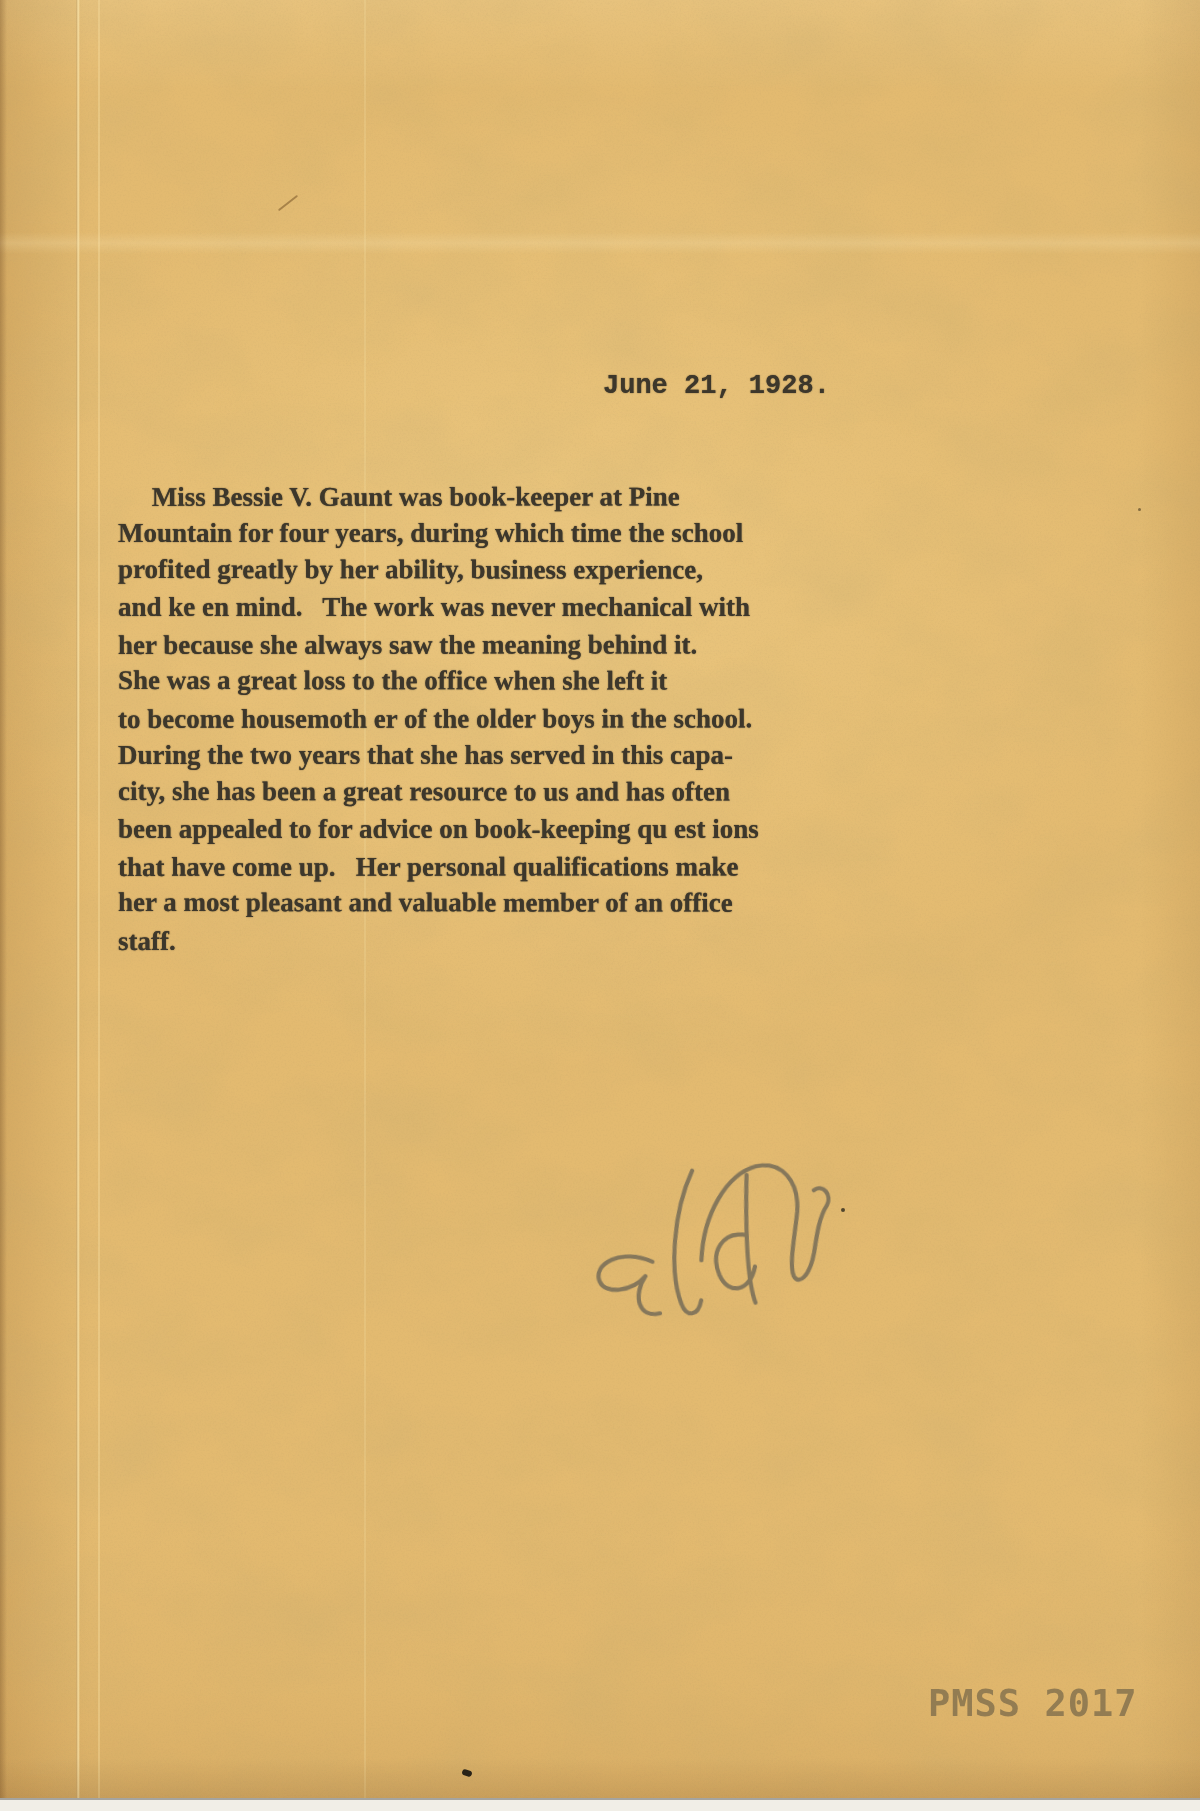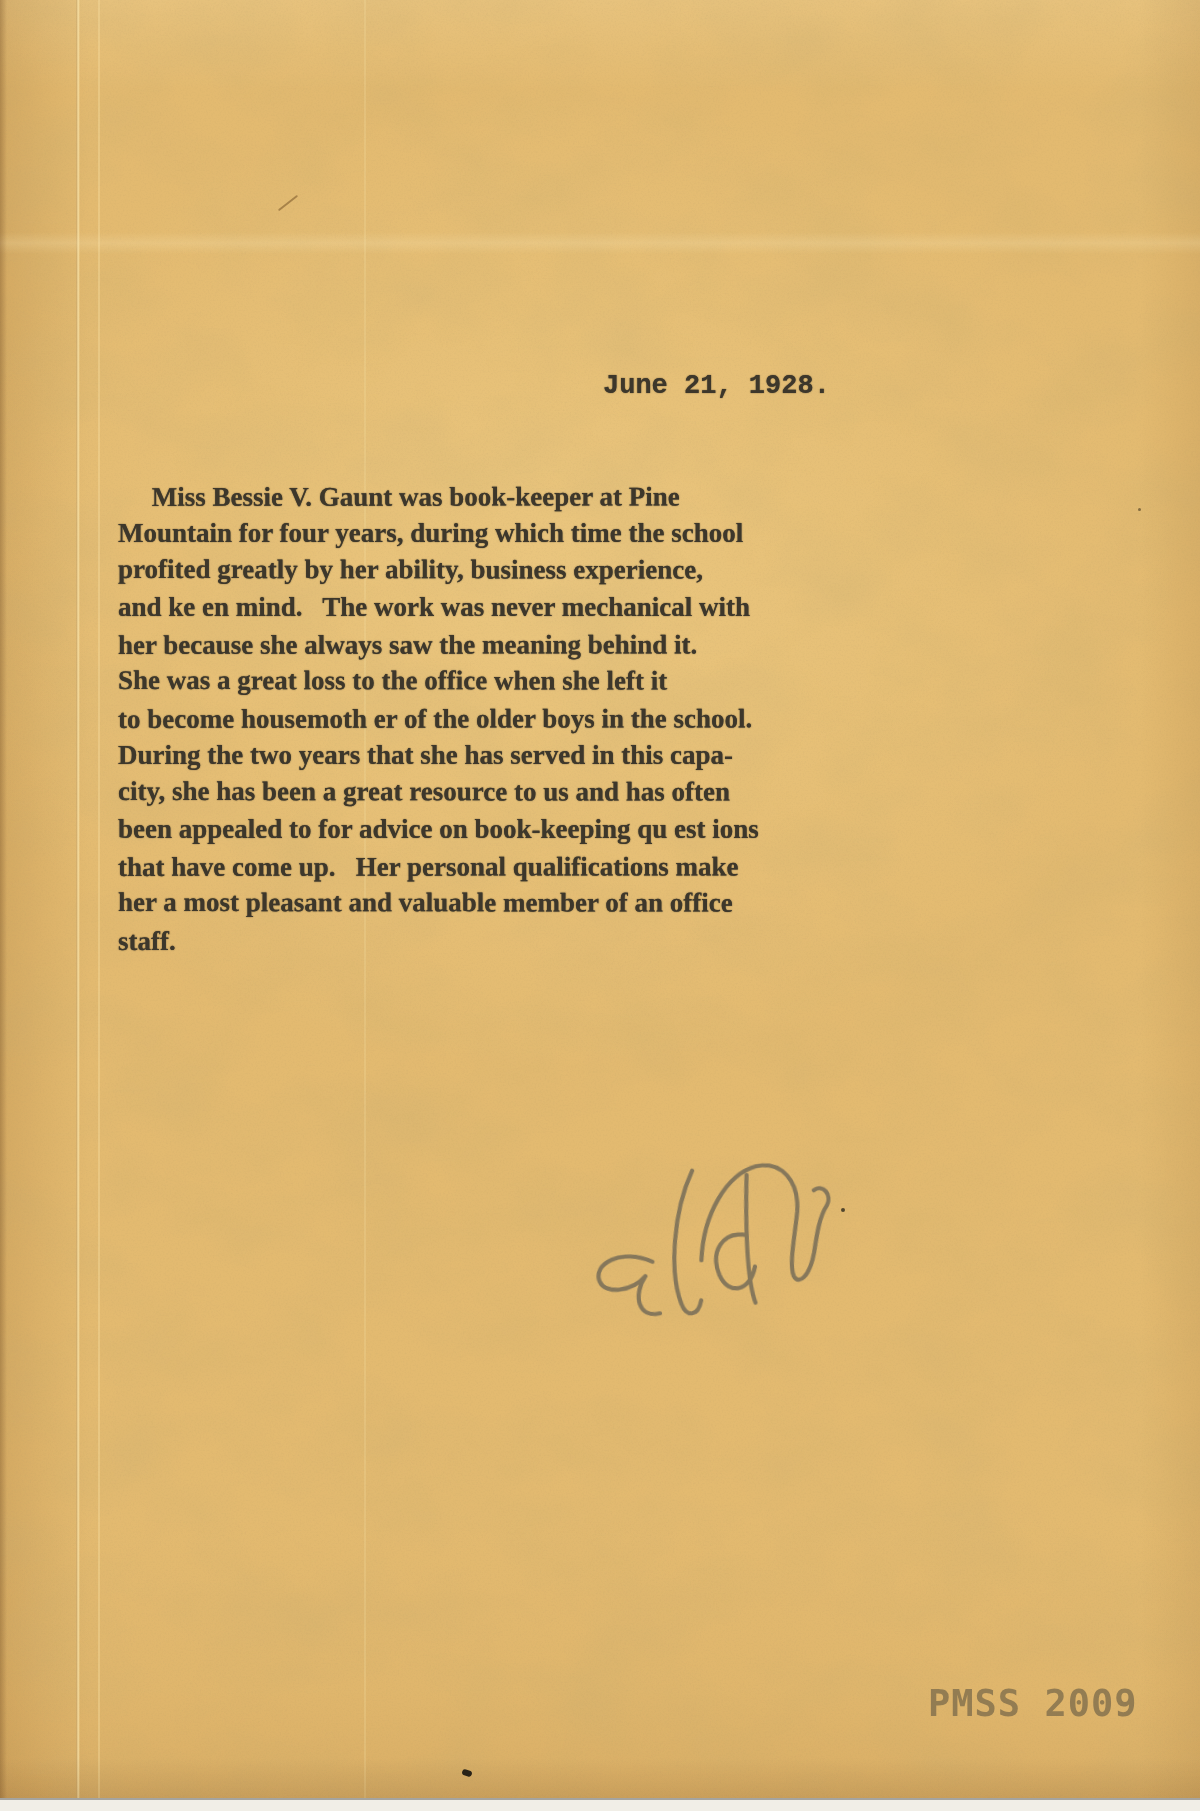--- a/index.html
+++ b/index.html
@@ -107,16 +107,16 @@
   <svg class="sig" viewBox="0 0 300 210" xmlns="http://www.w3.org/2000/svg">
     <g transform="rotate(-4 150 110)" fill="none" stroke="#6f6857" stroke-width="4.2" stroke-linecap="round" stroke-linejoin="round" opacity="0.8" filter="url(#pencilblur)">
       <path d="M 96,128 C 66,112 36,126 42,144 C 47,158 74,156 88,142 C 74,160 78,184 100,180"></path>
       <path d="M 142,40 C 120,80 112,140 122,172 C 126,186 138,186 142,170"></path>
       <path d="M 196,48 C 192,92 188,150 196,176"></path>
       <path d="M 192,108 C 168,102 154,122 162,146 C 170,168 192,164 198,140"></path>
       <path d="M 145,130 C 150,84 176,46 206,40 C 232,36 248,58 244,88 C 240,112 232,140 236,152 C 240,162 252,154 258,130 C 262,112 266,94 274,84 C 280,74 272,62 262,68"></path>
     </g>
   </svg>
 
-  <div class="watermark">PMSS 2009</div>
+  <div class="watermark">PMSS 2017</div>
 
   <div class="scan-strip"></div>
 </div>
 
 </body></html>

